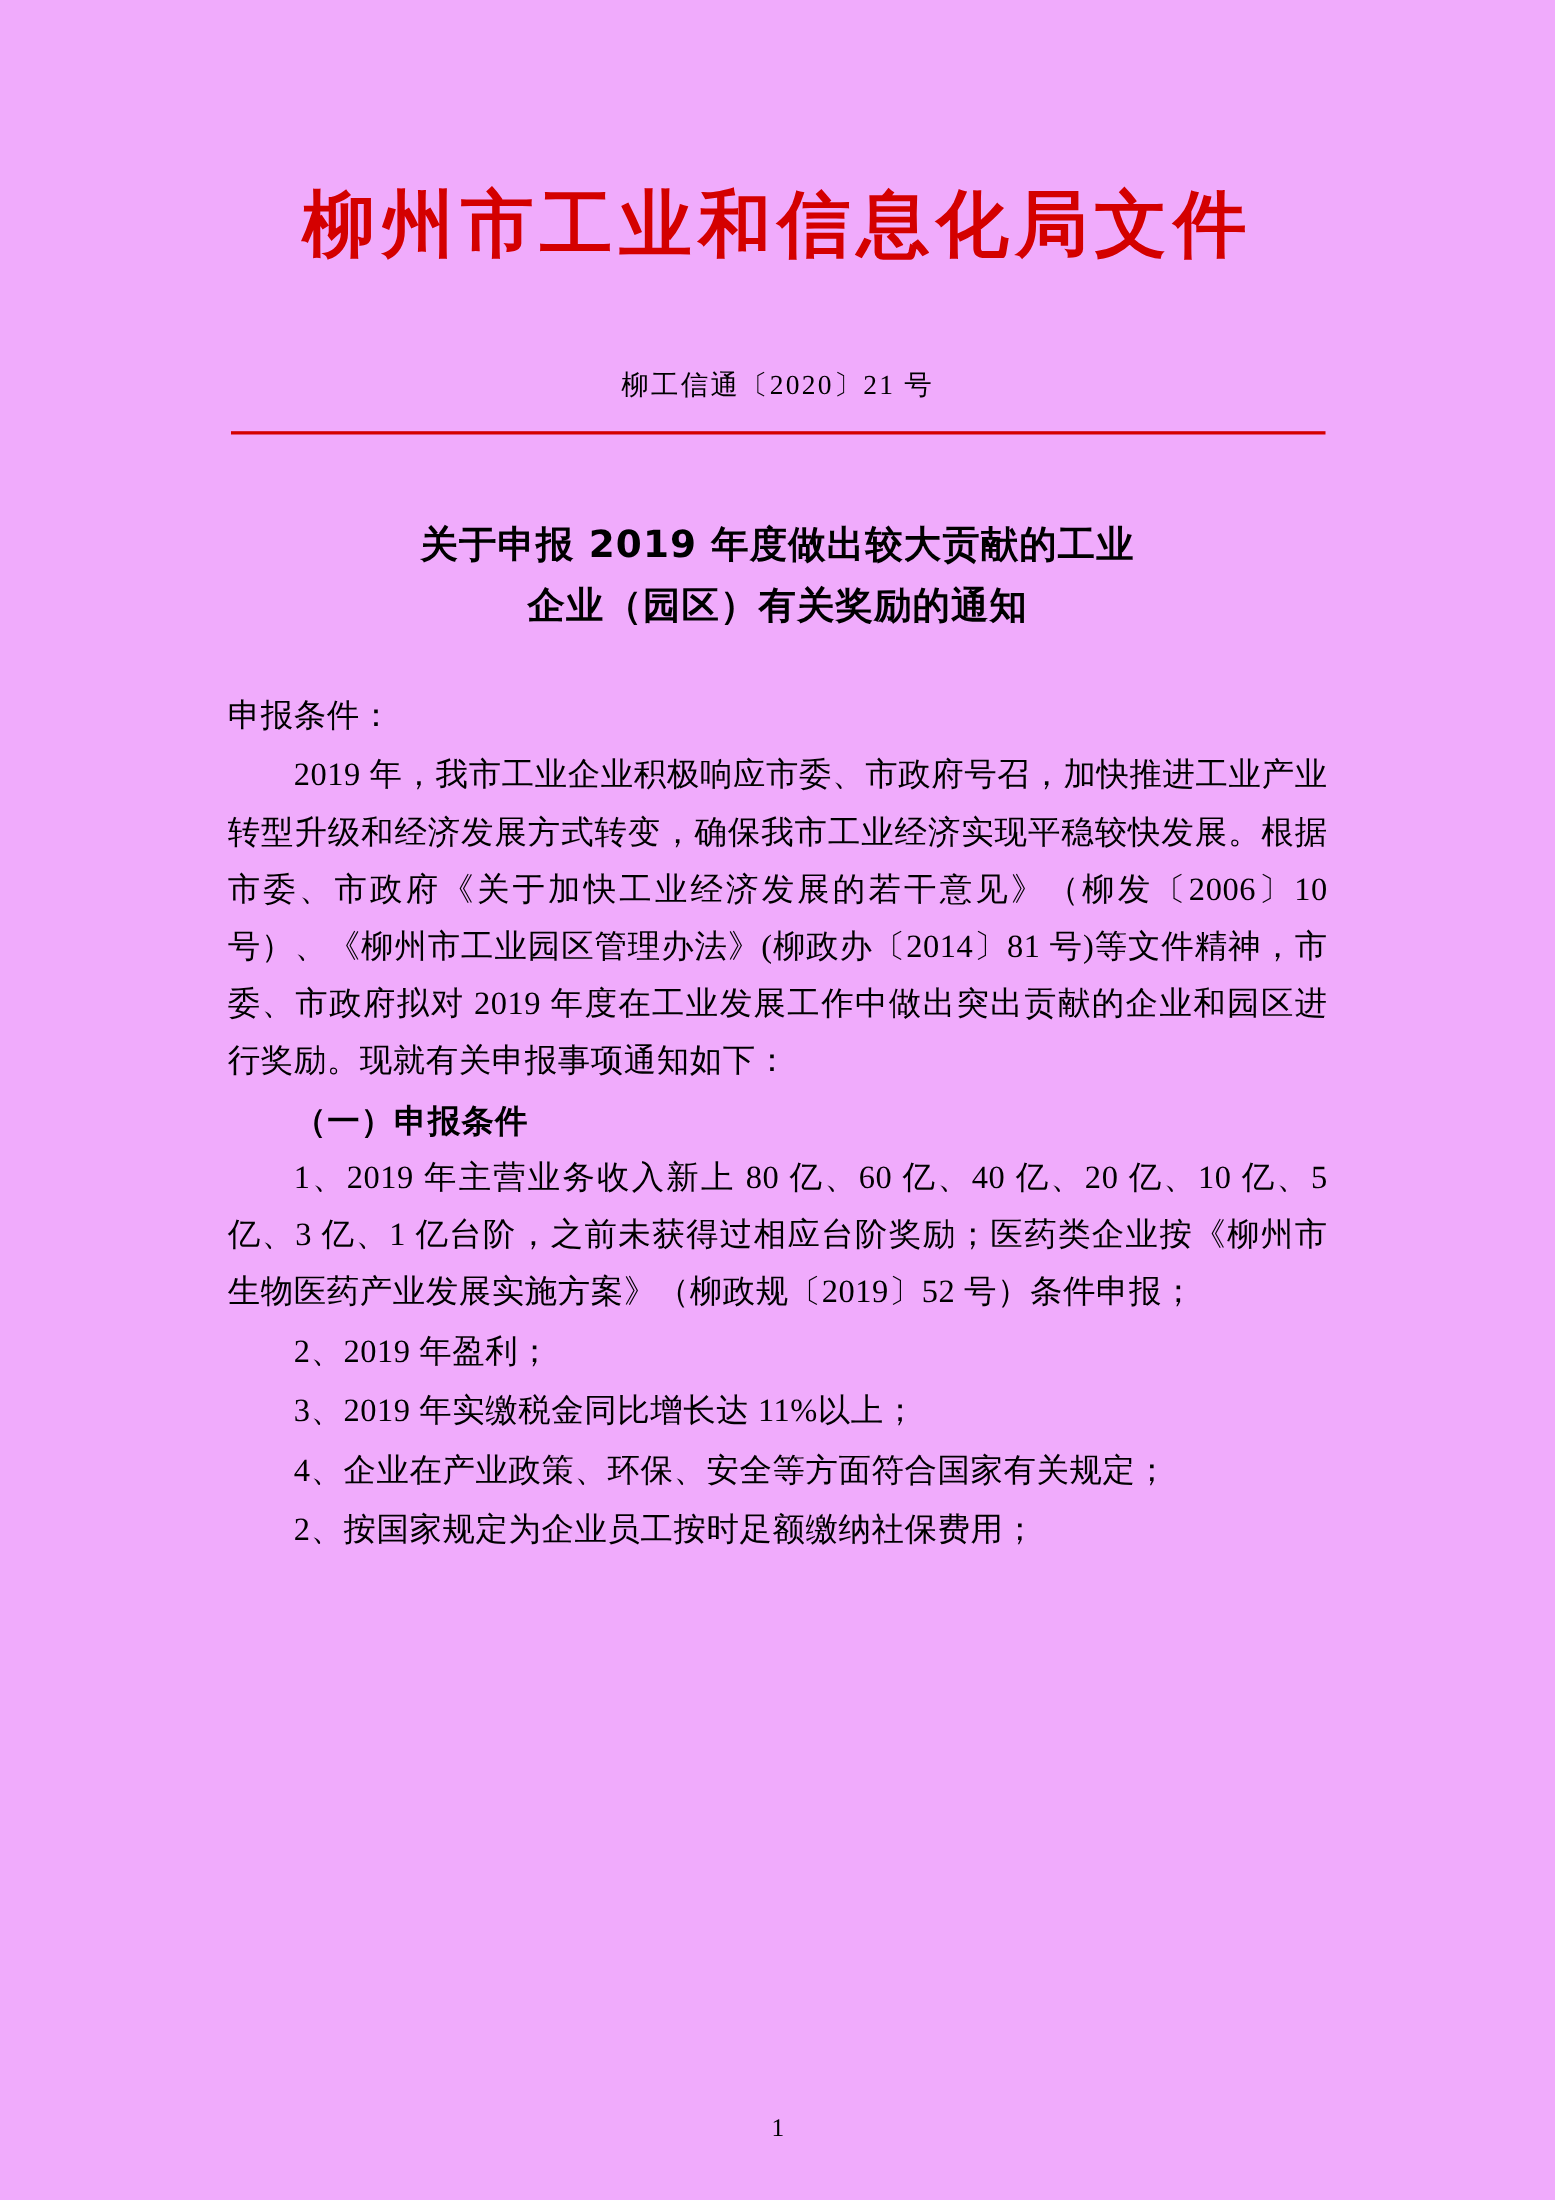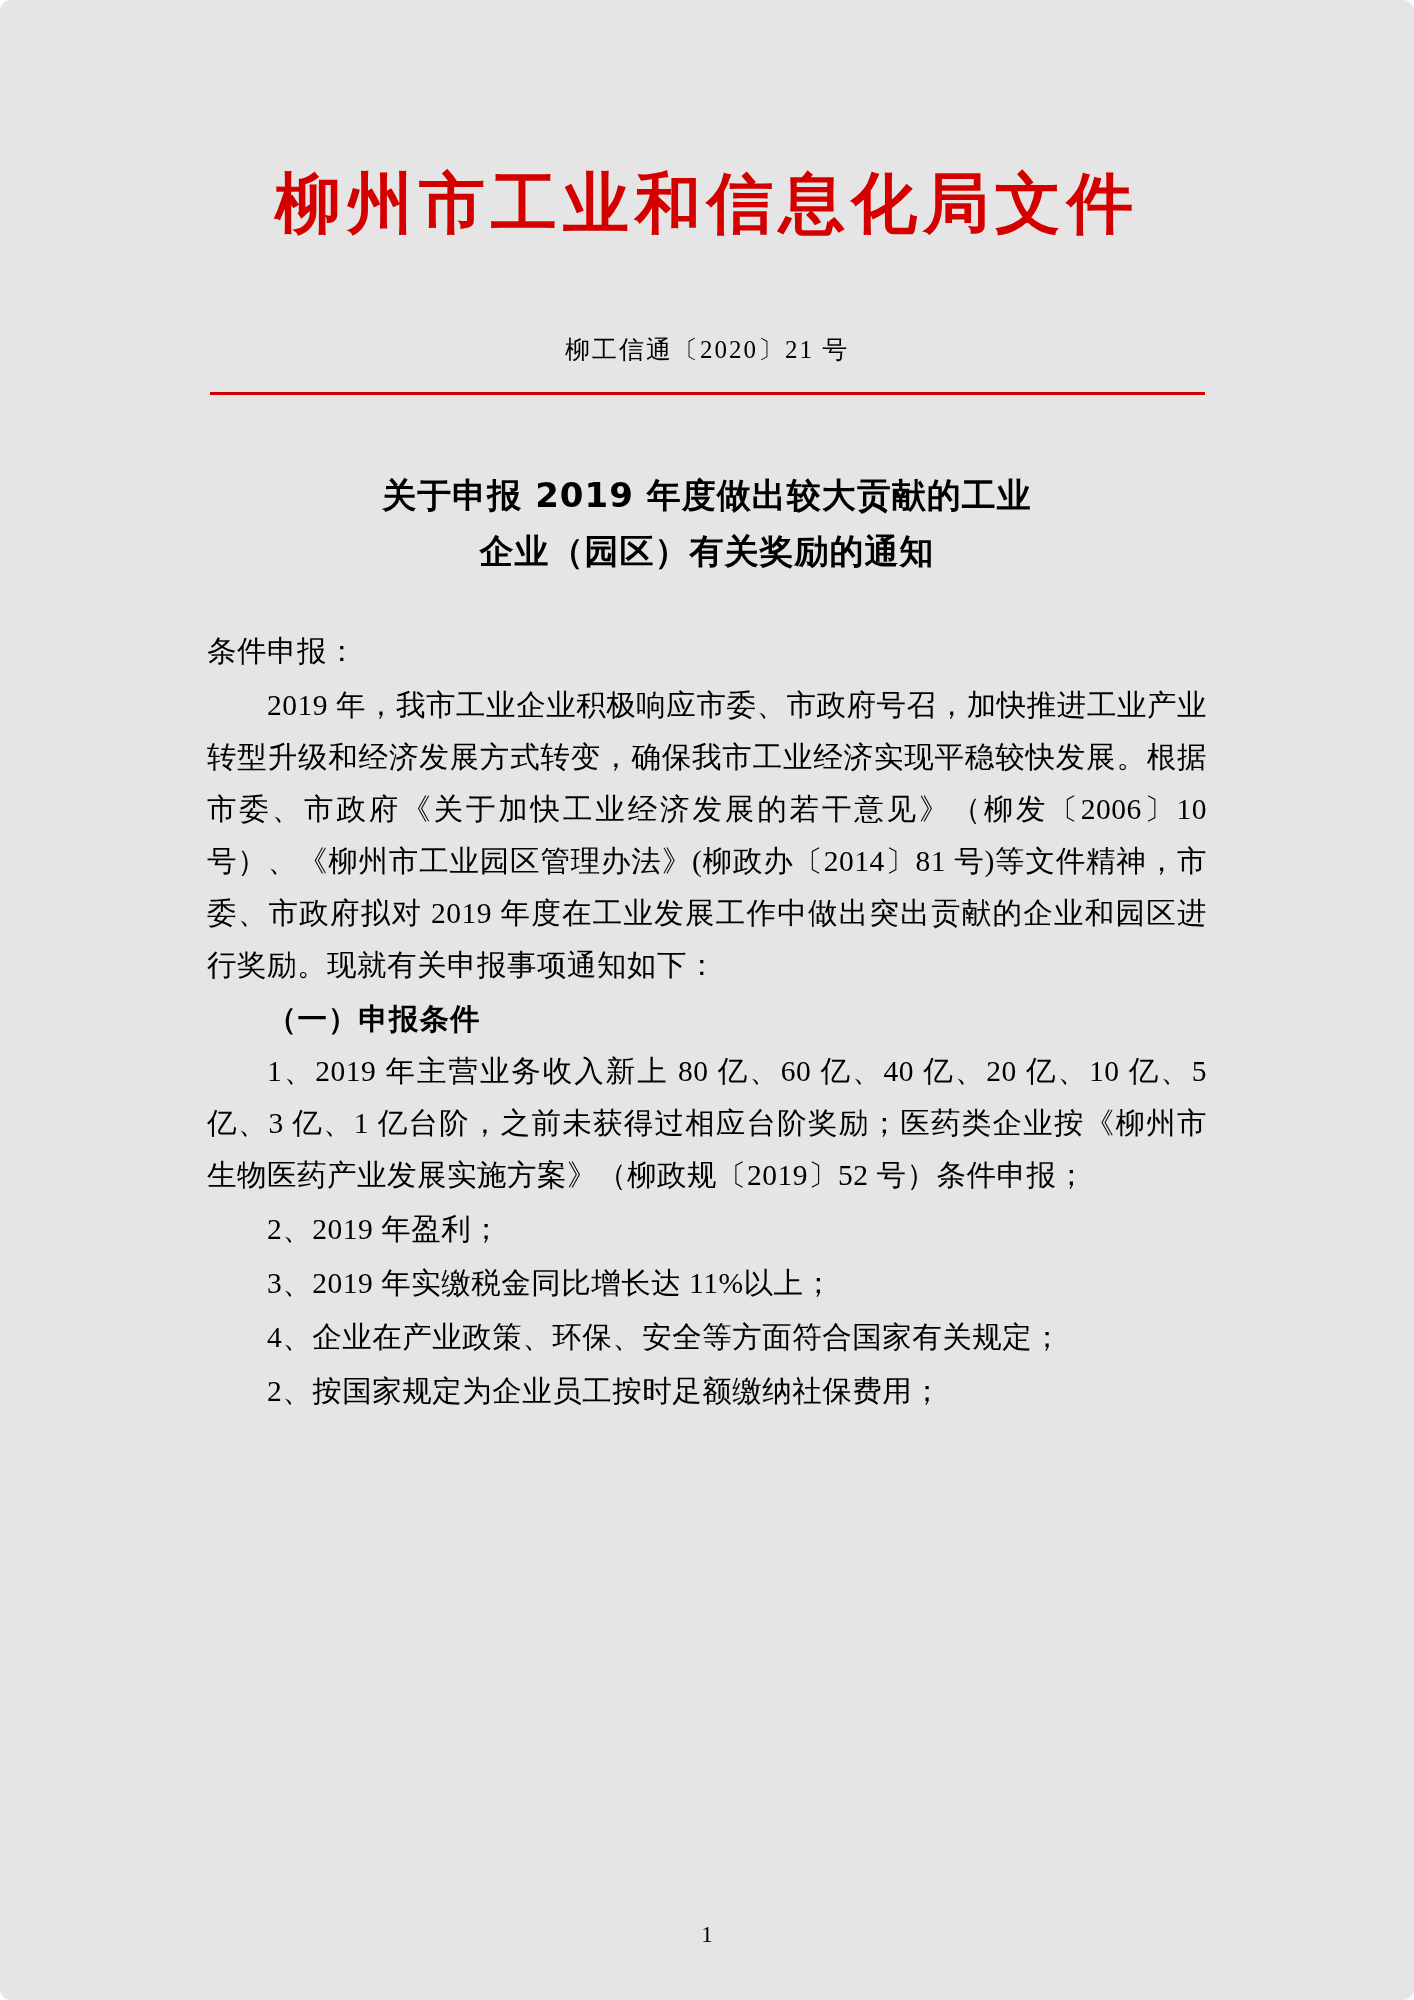--- a/index.html
+++ b/index.html
@@ -14,22 +14,21 @@
     color: #000000;
     position: relative;
     overflow: hidden;
   }
   .page {
     position: relative;
     width: 1414px;
     height: 2000px;
     box-sizing: border-box;
     padding: 0;
-    background: #e5e5e5;
-    border-radius: 11px;
+    background: #f0abfc;
   }
   
   .doc-header {
     text-align: center;
     padding-top: 168px;
   }
   .doc-header .title-red {
     color: #d40000;
     font-family: "DejaVu Sans", "Liberation Sans", sans-serif;
     font-weight: bold;
@@ -120,21 +119,21 @@
 
   <div class="red-rule"></div>
 
   <div class="doc-title">
     <span class="line">关于申报 2019 年度做出较大贡献的工业</span>
     <span class="line">企业（园区）有关奖励的通知</span>
   </div>
 
   <div class="body-area">
 
-    <p class="para salutation">条件申报：</p>
+    <p class="para salutation">申报条件：</p>
 
     <p class="para indent">2019 年，我市工业企业积极响应市委、市政府号召，加快推进工业产业转型升级和经济发展方式转变，确保我市工业经济实现平稳较快发展。根据市委、市政府《关于加快工业经济发展的若干意见》（柳发〔2006〕10 号）、《柳州市工业园区管理办法》(柳政办〔2014〕81 号)等文件精神，市委、市政府拟对 2019 年度在工业发展工作中做出突出贡献的企业和园区进行奖励。现就有关申报事项通知如下：</p>
 
 
     <p class="heading-bold">（一）申报条件</p>
 
     <p class="para indent">1、2019 年主营业务收入新上 80 亿、60 亿、40 亿、20 亿、10 亿、5 亿、3 亿、1 亿台阶，之前未获得过相应台阶奖励；医药类企业按《柳州市生物医药产业发展实施方案》（柳政规〔2019〕52 号）条件申报；</p>
 
     <p class="para indent">2、2019 年盈利；</p>
 

